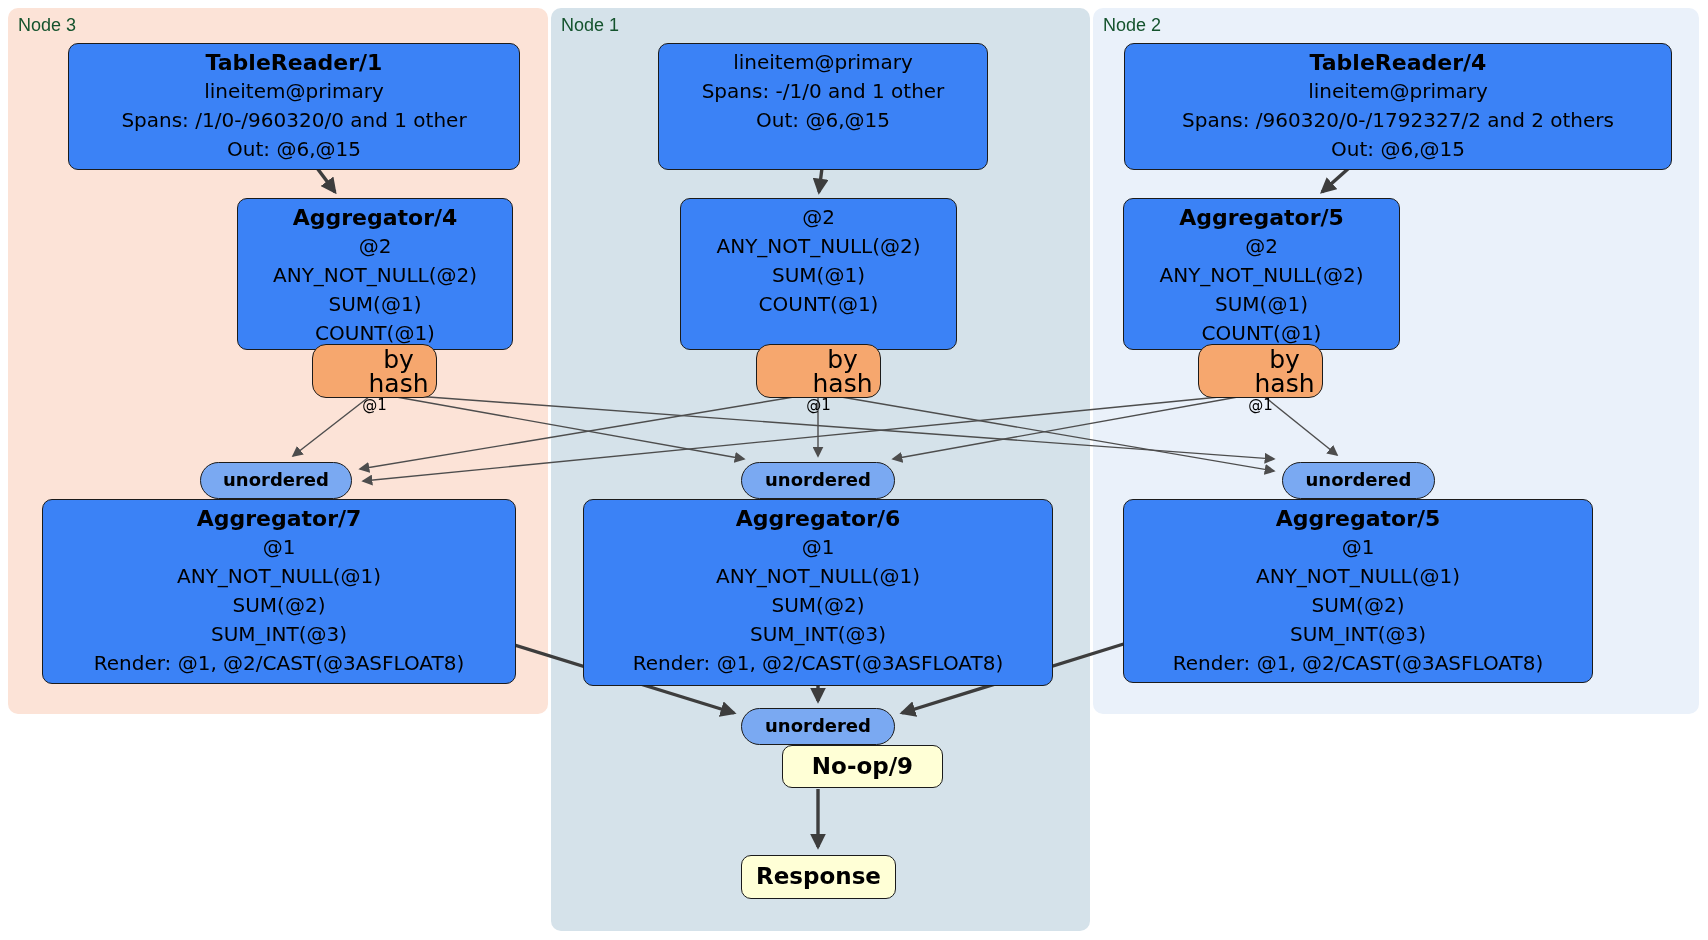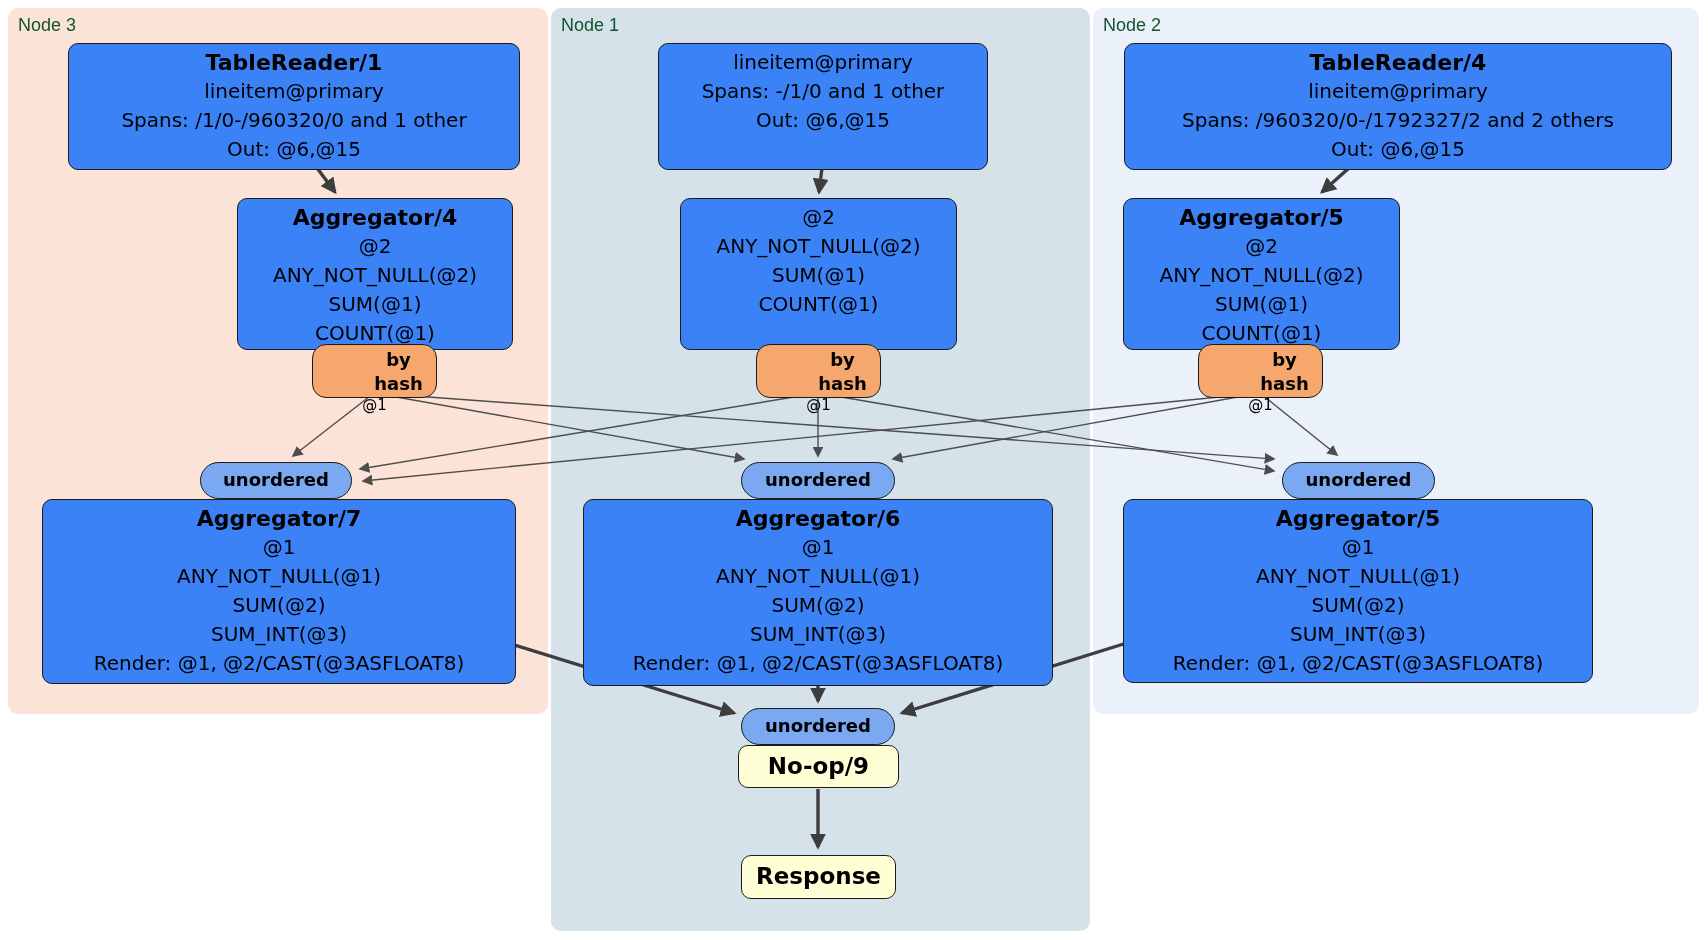--- a/index.html
+++ b/index.html
@@ -11,21 +11,21 @@
   .g-node2{background:#eaf1fa;}
   .group-label{position:absolute;left:10px;top:7px;font-family:"Liberation Sans",sans-serif;
                font-size:18px;color:#14532d;text-align:right;}
   #edges{position:absolute;left:0;top:0;z-index:1;}
   .proc{position:absolute;background:#3b82f6;border:1.6px solid #1b1b1b;border-radius:10px;
         box-sizing:border-box;text-align:center;z-index:2;padding-top:4px;}
   .ptitle{font-size:22px;font-weight:bold;line-height:29px;white-space:nowrap;}
   .pline{font-size:20px;line-height:29px;white-space:nowrap;}
   .router{position:absolute;width:125px;height:54px;background:#f6a76e;border:1.6px solid #1b1b1b;
           border-radius:14px;box-sizing:border-box;text-align:center;z-index:3;padding-top:3px;}
-  .rtitle{font-size:18px;font-weight:bold;line-height:24px;margin-left:48px;}
+  .rtitle{font-size:25px;font-weight:normal;line-height:24px;margin-left:48px;}
   .rsub{font-size:15px;line-height:18px;}
   .sync{position:absolute;height:37px;background:#7aa9f2;border:1.6px solid #1b1b1b;
         border-radius:19px;box-sizing:border-box;text-align:center;z-index:3;
         font-size:18px;font-weight:bold;line-height:33px;}
   .final{position:absolute;background:#ffffd6;border:1.8px solid #1b1b1b;border-radius:10px;
          box-sizing:border-box;text-align:center;z-index:2;font-size:23px;font-weight:bold;}
 </style>
 </head>
 <body>
 
@@ -157,20 +157,20 @@
     <div class="pline">@1</div>
     <div class="pline">ANY_NOT_NULL(@1)</div>
     <div class="pline">SUM(@2)</div>
     <div class="pline">SUM_INT(@3)</div>
     <div class="pline">Render: @1, @2/CAST(@3ASFLOAT8)</div>
   </div>
 
   <div class="sync" style="left:741px;top:708px;width:154px">
     <span>unordered</span>
   </div>
-  <div class="final" style="left:738px;top:745px;width:161px;height:43px;line-height:40px">
+  <div class="final" style="left:782px;top:745px;width:161px;height:43px;line-height:40px">
     <span>No-op/9</span>
   </div>
   <div class="final" style="left:741px;top:855px;width:155px;height:44px;line-height:41px">
     <span>Response</span>
   </div>
 
 </div>
 
 </body></html>

